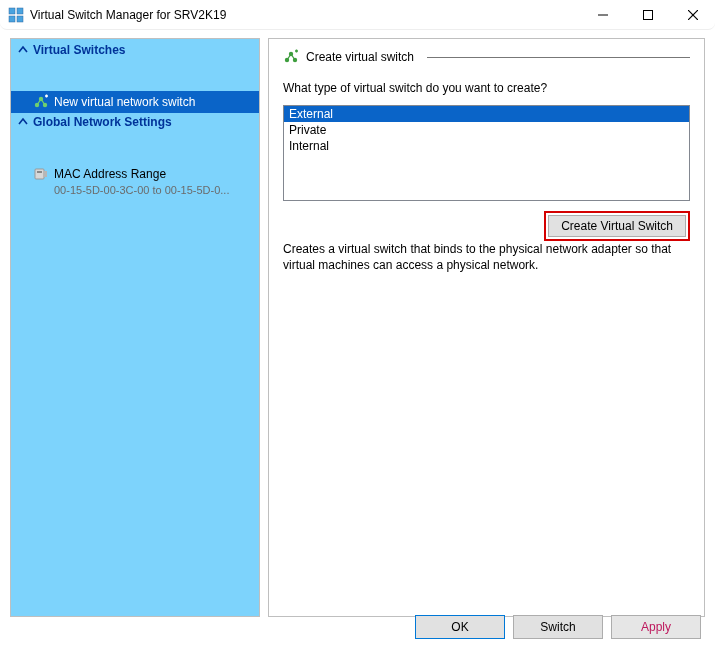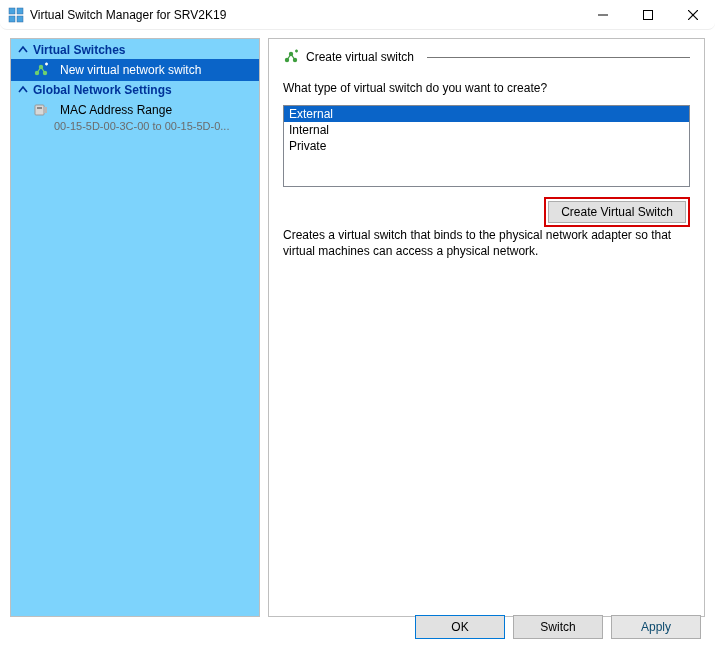--- a/index.html
+++ b/index.html
@@ -11,38 +11,38 @@
 .titlebar .win-controls { margin-left: auto; display: flex; }
 .win-btn { width: 45px; height: 30px; display: flex; align-items: center; justify-content: center; color: #333; }
 
 .client { position: absolute; top: 30px; left: 0; right: 0; bottom: 0; }
 .panel-wrap { position: absolute; top: 8px; left: 10px; right: 10px; bottom: 50px; display: flex; gap: 8px; }
 
 .left-pane { width: 250px; border: 1px solid #bfbfbf; background: #7dd3fc; display: flex; flex-direction: column; overflow: hidden; }
 .tree { padding: 2px 0; }
 .tree-header { display: flex; align-items: center; padding: 2px 6px; color: #003399; font-weight: bold; font-size: 12px; gap: 4px; }
 .tree-header .expander { width: 12px; display: inline-flex; justify-content: center; color: #003399; font-weight: normal; }
-.tree-item { display: flex; align-items: center; padding: 3px 6px 3px 22px; gap: 11px; color: #000; white-space: nowrap; overflow: hidden; text-overflow: ellipsis; }
+.tree-item { display: flex; align-items: center; padding: 3px 6px 3px 22px; gap: 5px; color: #000; white-space: nowrap; overflow: hidden; text-overflow: ellipsis; margin-top: 32px; }
 .tree-item.selected { background: #0a64c8; color: #fff; }
 .tree-item .icon { width: 16px; height: 16px; display: inline-flex; align-items: center; justify-content: center; flex-shrink: 0; }
 .subtext { font-size: 11px; color: #6b6b6b; padding-left: 43px; margin-top: -1px; white-space: nowrap; overflow: hidden; text-overflow: ellipsis; }
 
 .right-pane { flex: 1; border: 1px solid #bfbfbf; background: #fff; padding: 10px 14px; display: flex; flex-direction: column; }
 .section-title { display: flex; align-items: center; gap: 7px; color: #000; padding-bottom: 4px; }
 .section-title .line { flex: 1; height: 1px; background: #777; margin-left: 6px; }
 .section-title .st-icon { width: 16px; height: 16px; display: inline-flex; align-items: center; justify-content: center; }
 .prompt { margin: 12px 0 10px 0; color: #000; }
 
-.list { border: 1px solid #828790; background: #fff; height: 82px; overflow: hidden; }
+.list { border: 1px solid #828790; background: #fff; height: 96px; overflow: hidden; }
 .list-item { padding: 1px 5px; cursor: default; }
 .list-item.selected { background: #0a64c8; color: #fff; }
 
 .create-row { display: flex; justify-content: flex-end; margin-top: 10px; }
 .btn { padding: 3px 12px; border: 1px solid #adadad; background: #e1e1e1; color: #000; font-size: 12px; min-width: 72px; text-align: center; cursor: default; }
-.btn:disabled, .btn.disabled { color: #0c4a6e; background: #e6e6e6; }
+.btn:disabled, .btn.disabled { color: #be185d; background: #e6e6e6; }
 .highlight-box { border: 2px solid #d40000; padding: 2px; display: inline-block; }
 
 .description { color: #000; line-height: 1.35; }
 
 .bottom-buttons { position: absolute; right: 14px; bottom: 28px; display: flex; gap: 8px; }
 .bottom-buttons .btn { min-width: 90px; padding: 4px 10px; }
 .btn.default { border: 1px solid #0078d7; }
 
 .net-svg-green path { fill: #2e9b2e; }
 .selected .net-svg-green path { fill: #8fe08f; }
@@ -144,22 +144,22 @@
             </svg>
         </span>
         <span>Create virtual switch</span>
         <span class="line"></span>
       </div>
 
       <div class="prompt">What type of virtual switch do you want to create?</div>
 
       <div class="list">
         <div class="list-item selected">External</div>
+        <div class="list-item">Private</div>
         <div class="list-item">Internal</div>
-        <div class="list-item">Private</div>
       </div>
 
       <div class="create-row">
         <span class="highlight-box">
           <button class="btn">Create Virtual Switch</button>
         </span>
       </div>
 
       <div class="description">Creates a virtual switch that binds to the physical network adapter so that virtual machines can access a physical network.</div>
     </div>

